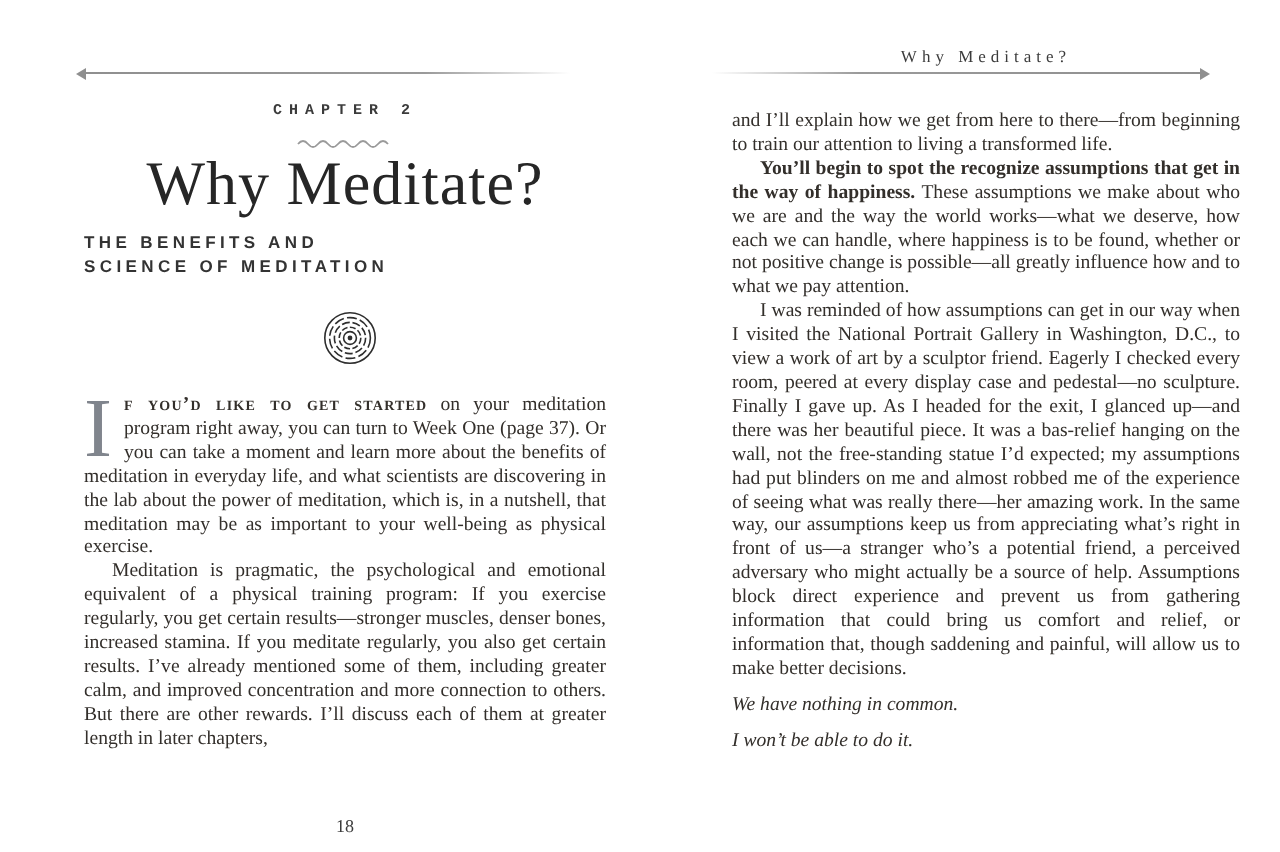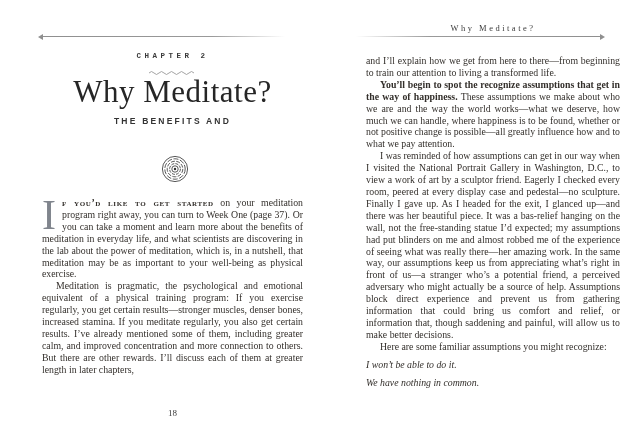--- a/index.html
+++ b/index.html
@@ -38,21 +38,21 @@
 
   .page-title {
     position: absolute; top: 74px; left: 42px; width: 261px;
     text-align: center;
     font-family: "Liberation Serif", serif;
     font-size: 31px; font-weight: normal;
     color: #262626; letter-spacing: 0.5px;
   }
   .page-subtitle {
     position: absolute; top: 115px; left: 42px; width: 261px;
-    text-align: center;
+    text-align: left;
     font-family: "Liberation Sans", sans-serif;
     font-size: 8.5px; font-weight: bold; letter-spacing: 2.2px;
     line-height: 12px; color: #333333;
   }
   .ornament { position: absolute; top: 155px; left: 161px; }
 
   .body-block {
     position: absolute;
     font-size: 9.8px; line-height: 11.9px;
     text-align: justify;
@@ -109,20 +109,21 @@
   <div class="chapter-squiggle">
     <svg width="50" height="6" viewBox="0 0 50 6">
       <path d="M1 3 q2.5 -3 5 0 t5 0 t5 0 t5 0 t5 0 t5 0 t5 0 t5 0 t5 0" fill="none" stroke="#9a9a9a" stroke-width="0.9"></path>
     </svg>
   </div>
 
   <div class="page-title">Why Meditate?</div>
 
   <div class="page-subtitle">
     <div>THE BENEFITS AND</div>
+    <div>SCIENCE OF MEDITATION</div>
   </div>
 
   <div class="ornament">
     <svg width="28" height="28" viewBox="0 0 28 28">
       <g fill="none" stroke="#2e2e2e" stroke-width="0.8">
         <circle cx="14" cy="14" r="12.6"></circle>
         <circle cx="14" cy="14" r="10.2" stroke-dasharray="5 1.6"></circle>
         <circle cx="14" cy="14" r="7.8" stroke-dasharray="4 1.4"></circle>
         <circle cx="14" cy="14" r="5.4" stroke-dasharray="3 1.2"></circle>
         <circle cx="14" cy="14" r="3.2"></circle>
@@ -137,21 +138,20 @@
   </div>
 
   <div id="folio-left" class="folio">18</div>
 
   <div class="running-head">Why Meditate?</div>
   <div class="head-rule right-rule"></div>
   <div class="rule-arrow arrow-right"></div>
 
   <div id="right-body" class="body-block">
     <p>and I’ll explain how we get from here to there—from beginning to train our attention to living a transformed life.</p>
-    <p class="indent"><span class="bold-lead">You’ll begin to spot the recognize assumptions that get in the way of happiness.</span><span> These assumptions we make about who we are and the way the world works—what we deserve, how much we can handle, where happiness is to be found, whether or not positive change is possible—all greatly influence how and to what we pay attention.</span></p>
+    <p class="indent"><span class="bold-lead">You’ll begin to spot the recognize assumptions that get in the way of happiness.</span><span> These assumptions we make about who we are and the way the world works—what we deserve, how each we can handle, where happiness is to be found, whether or not positive change is possible—all greatly influence how and to what we pay attention.</span></p>
     <p class="indent">I was reminded of how assumptions can get in our way when I visited the National Portrait Gallery in Washington, D.C., to view a work of art by a sculptor friend. Eagerly I checked every room, peered at every display case and pedestal—no sculpture. Finally I gave up. As I headed for the exit, I glanced up—and there was her beautiful piece. It was a bas-relief hanging on the wall, not the free-standing statue I’d expected; my assumptions had put blinders on me and almost robbed me of the experience of seeing what was really there—her amazing work. In the same way, our assumptions keep us from appreciating what’s right in front of us—a stranger who’s a potential friend, a perceived adversary who might actually be a source of help. Assumptions block direct experience and prevent us from gathering information that could bring us comfort and relief, or information that, though saddening and painful, will allow us to make better decisions.</p>
-    <p class="indent">Here are some familiar assumptions you might recognize:</p>
+    <p class="assumption">We have nothing in common.</p>
     <p class="assumption">I won’t be able to do it.</p>
-    <p class="assumption">We have nothing in common.</p>
   </div>
 
 
 </div>
 
 </body></html>

